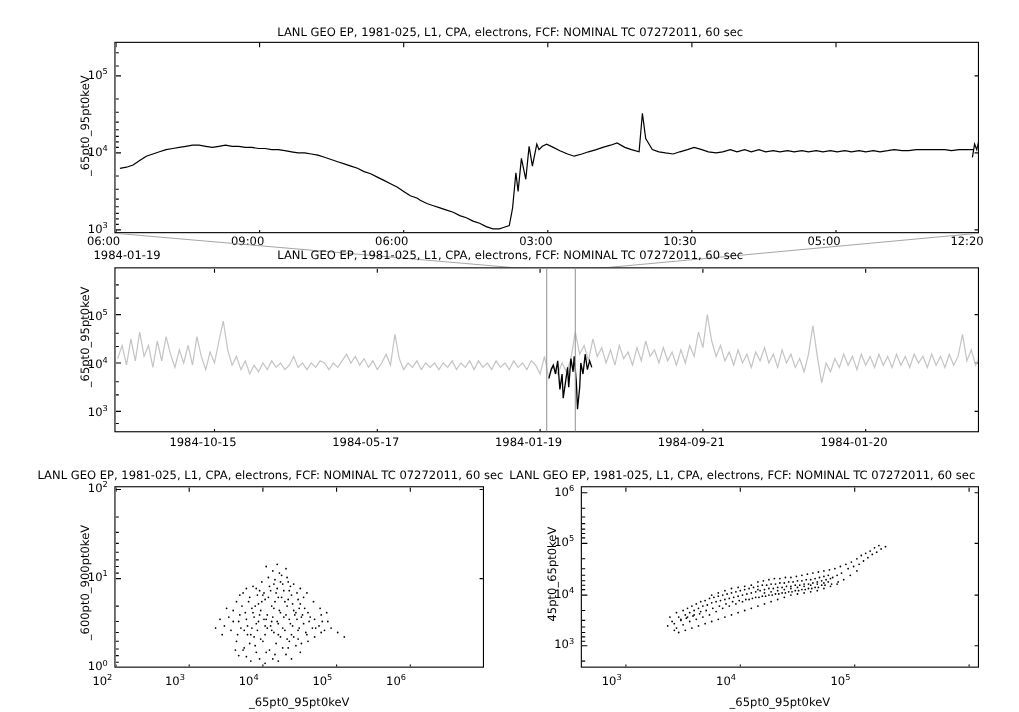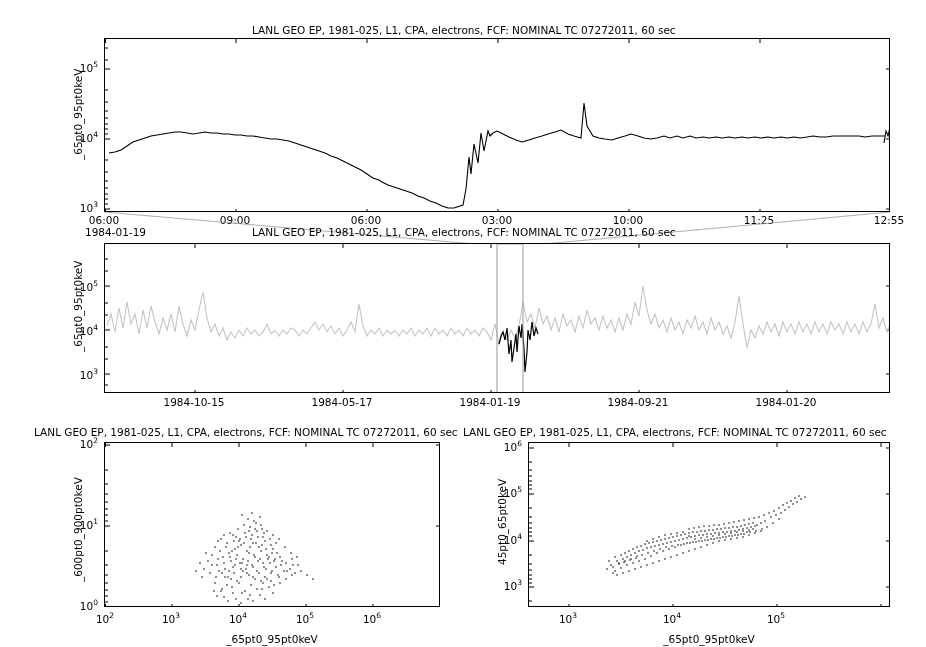--- a/index.html
+++ b/index.html
@@ -41,21 +41,21 @@
     font-size: 10.5px;
     white-space: nowrap;
     text-align: center;
   }
   .ticklabel {
     position: absolute;
     font-size: 10.5px;
     white-space: nowrap;
   }
   .ticklabel.xt {
-    text-align: center;
+    text-align: left;
   }
   .ticklabel.yt {
     text-align: right;
   }
   .sup {
     font-size: 7.5px;
     vertical-align: super;
   }
   svg {
     display: block;
@@ -122,23 +122,23 @@
 <div class="ylabel" style="left:72px; top:160px;">_65pt0_95pt0keV</div>
 
 <div class="ticklabel yt" style="left:56px; top:60px; width:42px;">10<span class="sup">5</span></div>
 <div class="ticklabel yt" style="left:56px; top:130px; width:42px;">10<span class="sup">4</span></div>
 <div class="ticklabel yt" style="left:56px; top:200px; width:42px;">10<span class="sup">3</span></div>
 
 <div class="ticklabel xt" style="left:79px; top:214px; width:50px;">06:00</div>
 <div class="ticklabel xt" style="left:210px; top:214px; width:50px;">09:00</div>
 <div class="ticklabel xt" style="left:341px; top:214px; width:50px;">06:00</div>
 <div class="ticklabel xt" style="left:472px; top:214px; width:50px;">03:00</div>
-<div class="ticklabel xt" style="left:603px; top:214px; width:50px;">10:00</div>
-<div class="ticklabel xt" style="left:734px; top:214px; width:50px;">11:25</div>
-<div class="ticklabel xt" style="left:864px; top:214px; width:50px;">12:55</div>
+<div class="ticklabel xt" style="left:603px; top:214px; width:50px;">10:30</div>
+<div class="ticklabel xt" style="left:734px; top:214px; width:50px;">05:00</div>
+<div class="ticklabel xt" style="left:864px; top:214px; width:50px;">12:20</div>
 
 <div class="ticklabel" style="left:85px; top:226px;">1984-01-19</div>
 
 <svg class="connector" style="left:104px; top:212px; width:786px; height:34px;" width="786" height="34">
   <line x1="0" y1="0" x2="394" y2="34" stroke="#999" stroke-width="0.8"></line>
   <line x1="786" y1="0" x2="418" y2="34" stroke="#999" stroke-width="0.8"></line>
 </svg>
 
 <div class="plot-title" style="left:252px; top:226px;">LANL GEO EP, 1981-025, L1, CPA, electrons, FCF: NOMINAL TC 07272011, 60 sec</div>
 

